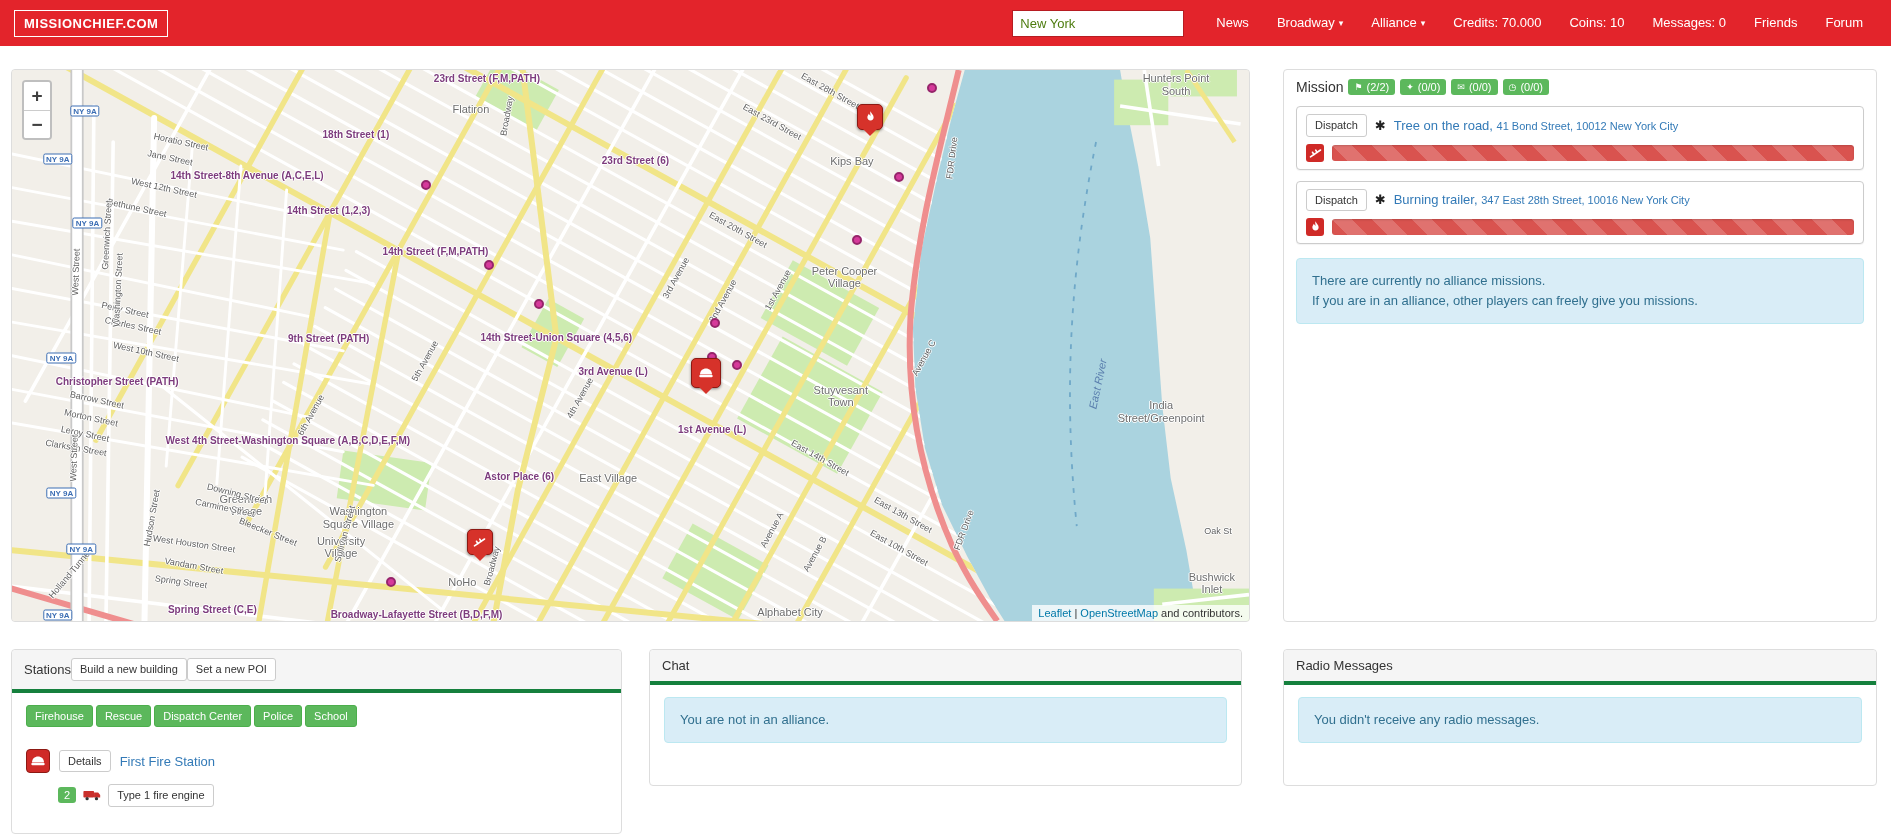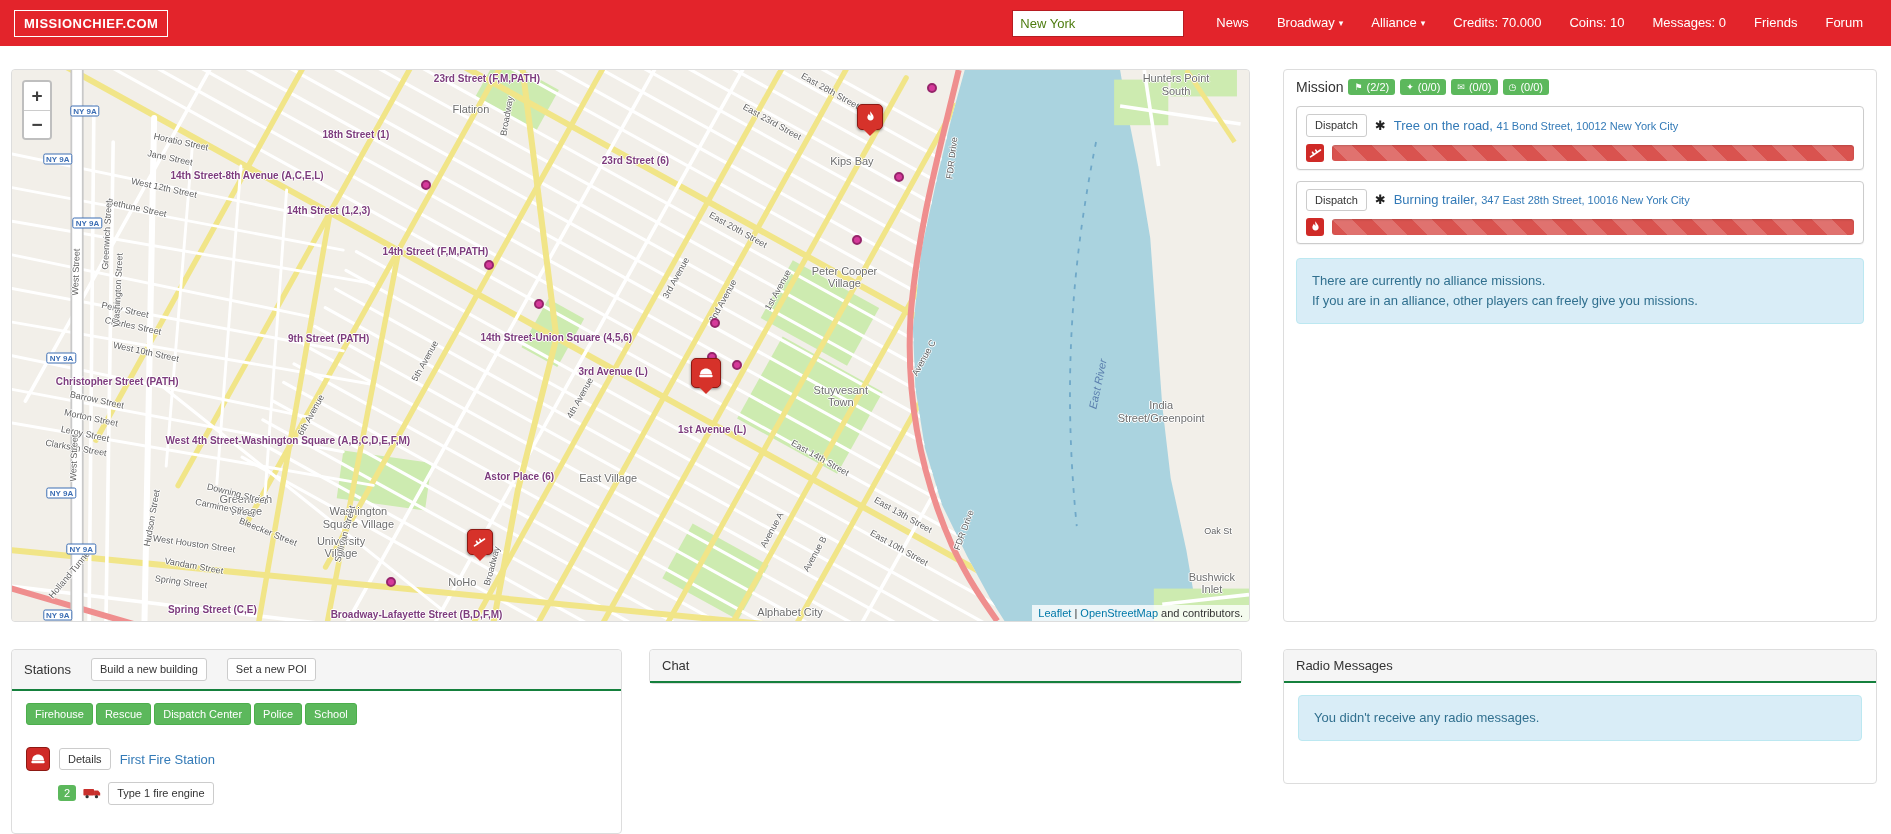--- a/index.html
+++ b/index.html
@@ -13,22 +13,22 @@
   .brand { border:1px solid #fff; color:#fff; font-weight:bold; font-size:13px;
     padding:5px 9px; letter-spacing:.5px; white-space:nowrap; }
   .nav-search { margin-left:auto; width:172px; height:27px; border:1px solid #b71c22;
     padding:2px 7px; font-size:13px; color:#4d7c0f; background:#fff; font-family:inherit; }
   .nav-links { display:flex; align-items:center; margin-left:18px; }
   .nav-links a { color:#fff; font-size:13px; padding:0 14px; line-height:46px; white-space:nowrap; }
   .caret { display:inline-block; margin-left:4px; font-size:9px; vertical-align:middle; }
 
   
   .panel { position:absolute; background:#fff; border:1px solid #ddd; border-radius:4px; }
-  .panel-heading { background:#f5f5f5; border-bottom:2px solid #15803d; padding:8px 12px;
-    border-radius:4px 4px 0 0; display:flex; align-items:center; gap:20px; font-size:13px; color:#333; }
+  .panel-heading { background:#f5f5f5; border-bottom:4px solid #15803d; padding:8px 12px;
+    border-radius:4px 4px 0 0; display:flex; align-items:center; gap:0; font-size:13px; color:#333; }
   .panel-body { padding:12px 14px; }
   .btn { display:inline-block; background:#fff; border:1px solid #ccc; border-radius:3px;
     color:#333; font-size:11px; padding:2px 8px; line-height:1.5; white-space:nowrap; cursor:pointer; }
   .btn-green { background:#5cb85c; border:1px solid #4cae4c; color:#fff; }
   .info-box { background:#d9edf7; border:1px solid #bce8f1; border-radius:4px;
     color:#31708f; font-size:13px; padding:12px 15px; line-height:1.55; }
   .badge-green { background:#5cb85c; border-radius:3px; color:#fff; font-size:11px;
     padding:2px 6px; white-space:nowrap; display:inline-flex; align-items:center; }
   .badge-green .bicon { font-size:9px; margin-right:4px; }
 
@@ -444,20 +444,23 @@
         </span>
       <span class="btn">Type 1 fire engine</span>
     </div>
   </div>
 </div>
 
 <div class="panel" id="chat-panel">
   <div class="panel-heading">
     <span>Chat</span>
   </div>
+  <div class="panel-body">
+    <div class="info-box">You are not in an alliance.</div>
+  </div>
 </div>
 
 <div class="panel" id="radio-panel">
   <div class="panel-heading">
     <span>Radio Messages</span>
   </div>
   <div class="panel-body">
     <div class="info-box">You didn't receive any radio messages.</div>
   </div>
 </div>

